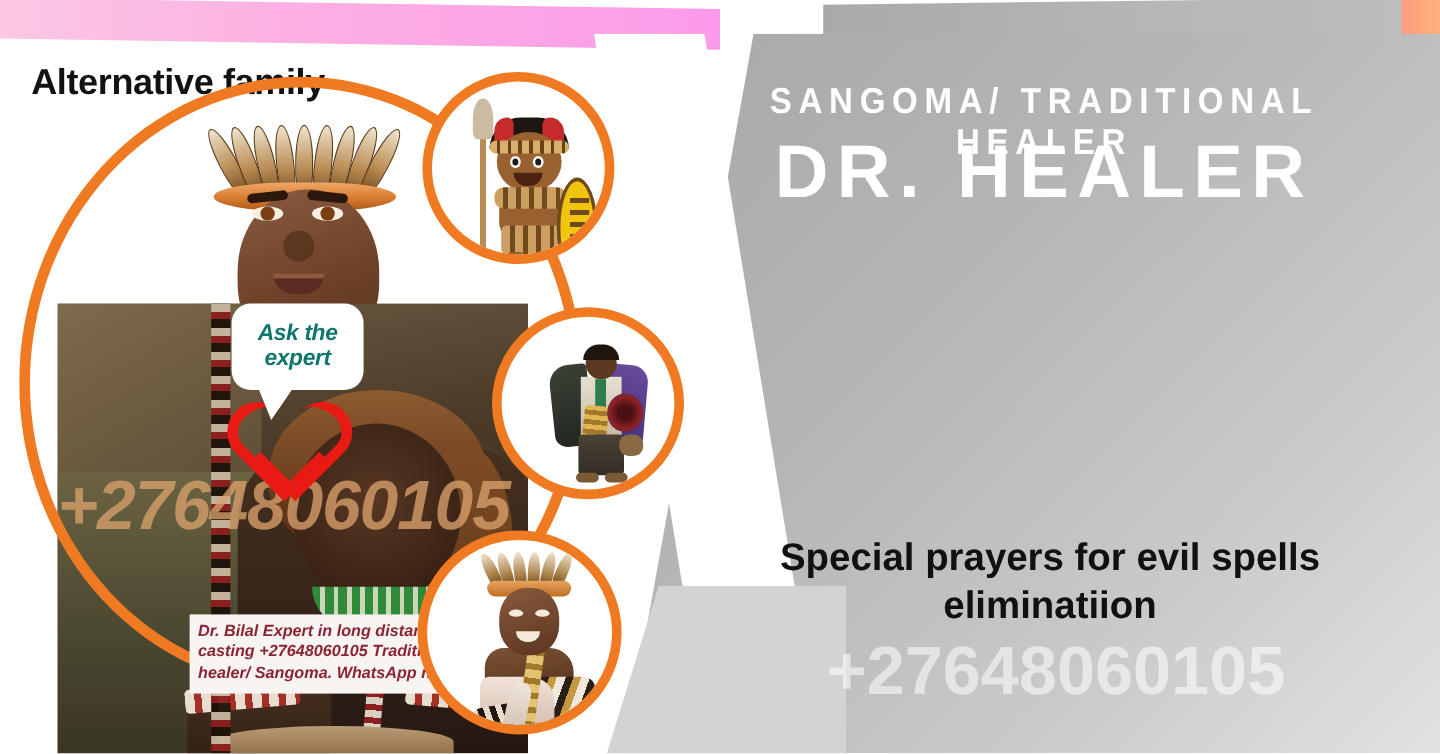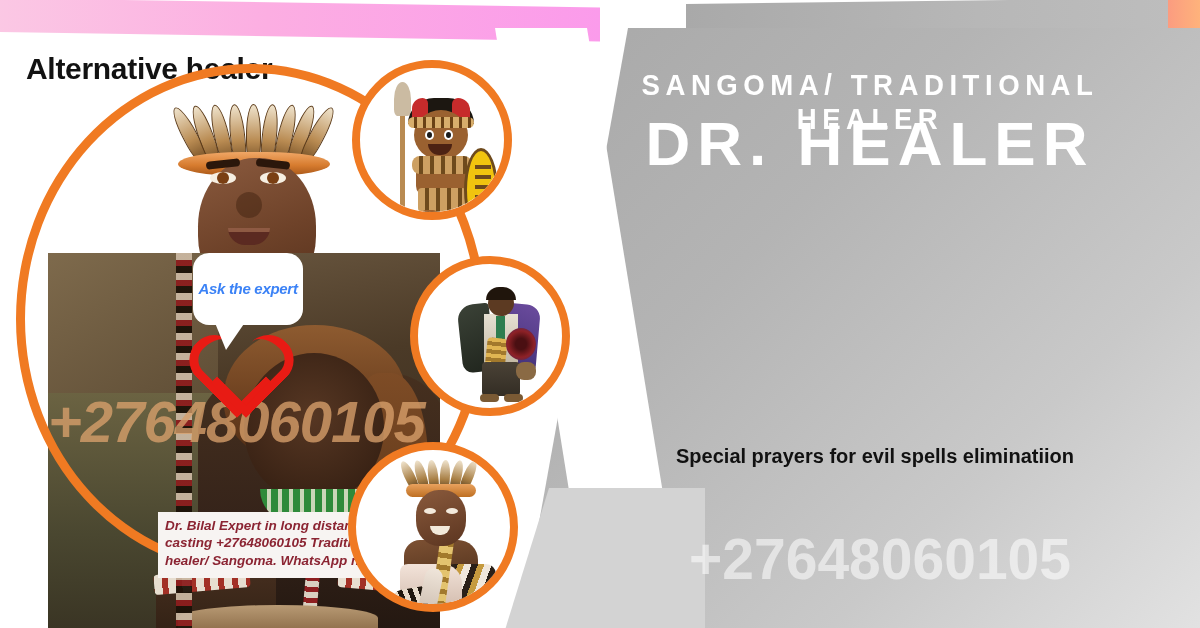--- a/index.html
+++ b/index.html
@@ -177,21 +177,21 @@
     position:absolute; left:193px; top:253px; width:110px; height:72px;
     background:#ffffff; border-radius:16px; z-index:7;
     display:flex; align-items:center; justify-content:center;
   }
   .bubble-tail{
     position:absolute; left:213px; top:318px; width:0;height:0; z-index:7;
     border-left:13px solid transparent; border-right:22px solid transparent;
     border-top:32px solid #ffffff;
   }
   .bubble-txt{
-    font-size:15px; font-weight:700; font-style:italic; color:#3b82f6;
+    font-size:19px; font-weight:700; font-style:italic; color:#0f766e;
     text-align:center; line-height:1.08; letter-spacing:-0.3px;
   }
 
   
   .wm-number{
     position:absolute; left:48px; top:388px; width:400px; z-index:5;
     font-size:58px; font-style:italic; font-weight:700; letter-spacing:-1px;
     color:rgba(216,160,108,0.78);
   }
 
@@ -329,21 +329,21 @@
     text-align:center; font-size:62px; font-weight:700; color:#ffffff;
     letter-spacing:7px;
   }
   .redblock{
     position:absolute; left:545px; top:218px; width:650px;
     text-align:center; font-size:32px; font-weight:700; color:#F5322A;
     line-height:1.28;
   }
   .blackblock{
     position:absolute; left:560px; top:444px; width:630px;
-    text-align:center; font-size:20px; font-weight:700; color:#111111;
+    text-align:center; font-size:32px; font-weight:700; color:#111111;
     line-height:1.25;
   }
   .ghostnum{
     position:absolute; left:560px; top:526px; width:640px;
     text-align:center; font-size:57px; font-weight:700;
     color:rgba(255,255,255,0.55); letter-spacing:0px;
   }
 </style>
 </head>
 <body>
@@ -351,21 +351,21 @@
 <div id="poster">
 
   <div class="topbar-pink"></div>
   <div class="topbar-gray"></div>
   <div class="orange-block"></div>
 
   <div class="gray-panel"></div>
   <div class="white-wedge"></div>
   <div class="gray-slab"></div>
 
-  <div class="alt-healing">Alternative healer</div>
+  <div class="alt-healing">Alternative family</div>
 
   <div class="arc"></div>
 
   <div class="portrait">
     <div class="p-crown">
       <div class="feather" style="left:2px;   transform:rotate(-28deg);"></div>
       <div class="feather" style="left:18px;  transform:rotate(-20deg);"></div>
       <div class="feather" style="left:34px;  transform:rotate(-13deg);"></div>
       <div class="feather" style="left:50px;  transform:rotate(-6deg);"></div>
       <div class="feather" style="left:66px;  transform:rotate(0deg);"></div>

